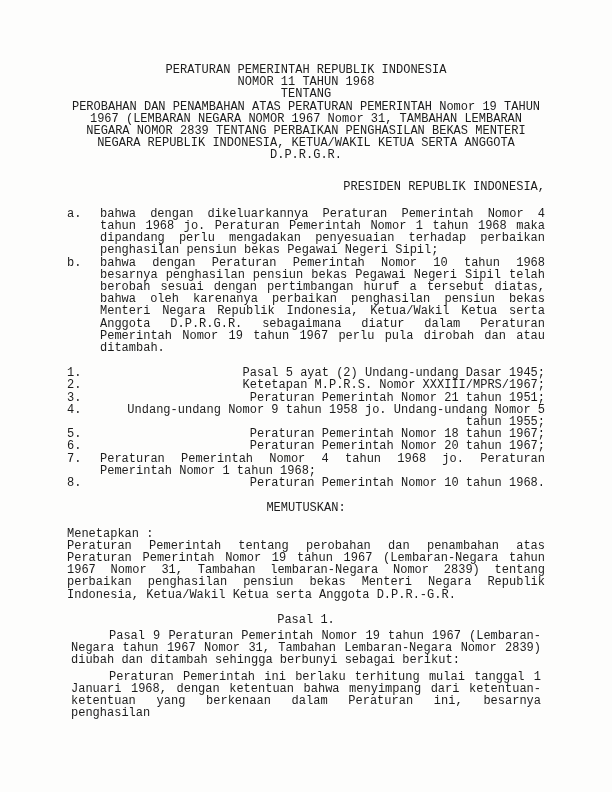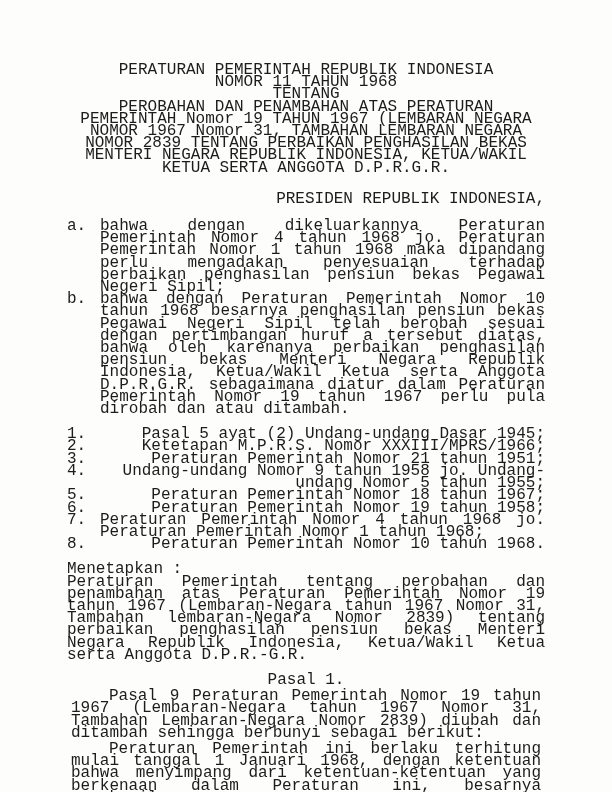--- a/index.html
+++ b/index.html
@@ -8,21 +8,21 @@
     background: #e8e8e8;
   }
   .page {
     position: relative;
     width: 612px;
     height: 792px;
     margin: 0 auto;
     background: #fdfdfc;
     color: #1c1c1c;
     font-family: "Liberation Mono", "DejaVu Sans Mono", monospace;
-    font-size: 16px;
+    font-size: 12px;
     line-height: 12.2px;
     box-sizing: border-box;
     padding: 64px 67px 30px 67px;
     overflow: hidden;
   }
   .center { text-align: center; }
   .title-block { margin-bottom: 19px; }
   .presiden { margin-bottom: 15px; text-align: right; }
   .section { margin-bottom: 13px; }
   .section-heading { text-align: left; }
@@ -60,48 +60,49 @@
     </div>
   </div>
 
   <div class="section">
     <div class="hang-item">
       <span class="label">1.</span>
       <span class="text nojust">Pasal 5 ayat (2) Undang-undang Dasar 1945;</span>
     </div>
     <div class="hang-item">
       <span class="label">2.</span>
-      <span class="text nojust">Ketetapan M.P.R.S. Nomor XXXIII/MPRS/1966;</span>
+      <span class="text nojust">Ketetapan M.P.R.S. Nomor XXXIII/MPRS/1967;</span>
     </div>
     <div class="hang-item">
       <span class="label">3.</span>
       <span class="text nojust">Peraturan Pemerintah Nomor 21 tahun 1951;</span>
     </div>
     <div class="hang-item">
       <span class="label">4.</span>
       <span class="text nojust">Undang-undang Nomor 9 tahun 1958 jo. Undang-undang Nomor 5 tahun 1955;</span>
     </div>
     <div class="hang-item">
       <span class="label">5.</span>
       <span class="text nojust">Peraturan Pemerintah Nomor 18 tahun 1967;</span>
     </div>
     <div class="hang-item">
       <span class="label">6.</span>
-      <span class="text nojust">Peraturan Pemerintah Nomor 19 tahun 1958;</span>
+      <span class="text nojust">Peraturan Pemerintah Nomor 20 tahun 1967;</span>
     </div>
     <div class="hang-item">
       <span class="label">7.</span>
       <span class="text">Peraturan Pemerintah Nomor 4 tahun 1968 jo. Peraturan Pemerintah Nomor 1 tahun 1968;</span>
     </div>
     <div class="hang-item">
       <span class="label">8.</span>
       <span class="text nojust">Peraturan Pemerintah Nomor 10 tahun 1968.</span>
     </div>
   </div>
 
+  <div class="memutuskan center">MEMUTUSKAN:</div>
 
   <div class="section">
     <div class="section-heading">Menetapkan :</div>
     <div class="block-just">Peraturan Pemerintah tentang perobahan dan penambahan  atas Peraturan Pemerintah Nomor 19 tahun 1967 (Lembaran-Negara tahun 1967 Nomor 31, Tambahan lembaran-Negara Nomor 2839) tentang perbaikan penghasilan pensiun bekas Menteri Negara Republik Indonesia, Ketua/Wakil Ketua serta Anggota D.P.R.-G.R.</div>
   </div>
 
   <div class="pasal-heading center">Pasal 1.</div>
 
   <div>
     <p class="indent-para">Pasal 9 Peraturan Pemerintah Nomor 19 tahun 1967 (Lembaran-Negara tahun 1967 Nomor 31, Tambahan Lembaran-Negara Nomor 2839) diubah dan ditambah sehingga berbunyi sebagai berikut:</p>

